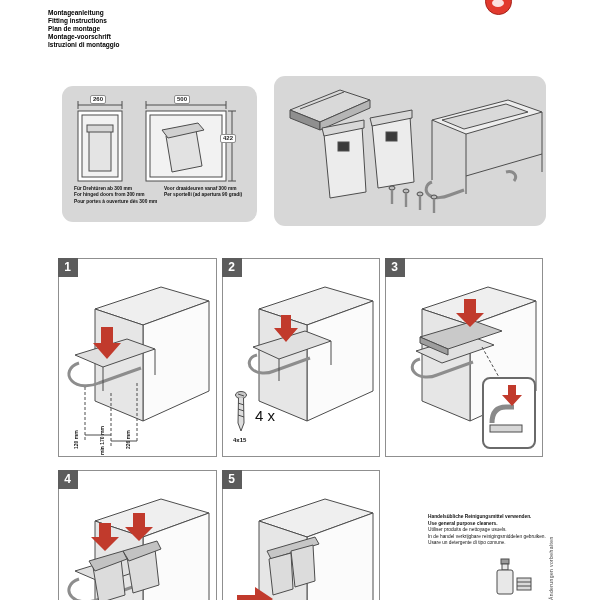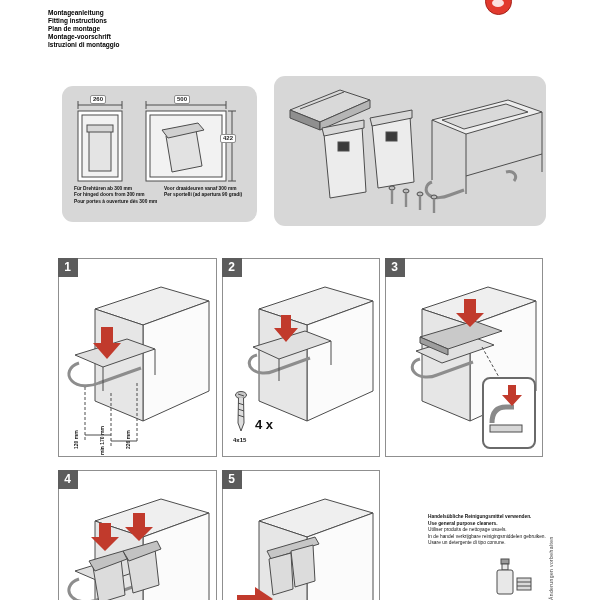--- a/index.html
+++ b/index.html
@@ -18,21 +18,21 @@
   .panel{position:absolute;background:#d7d7d7;border-radius:11px}
   .dimlabel{position:absolute;background:#ffffff;border:1px solid #8f8f8f;border-radius:2px;font-size:6px;line-height:7px;padding:0 2px;font-weight:700;color:#222;white-space:nowrap}
   .note{position:absolute}
   .note span{display:block;font-size:4.8px;line-height:6.4px;font-weight:700;color:#111;white-space:nowrap}
 
   
   .stepbox{position:absolute;background:#ffffff;border:1.5px solid #8f8f8f}
   .steptab{position:absolute;left:-1.5px;top:-1.5px;width:20px;height:19px;background:#5c5c5c;color:#fff;font-weight:700;font-size:12px;display:flex;align-items:center;justify-content:center}
   .stepsvg{position:absolute;left:0;top:16px;width:155px;height:180px}
   .rot{position:absolute;font-size:5px;font-weight:700;color:#222;transform:rotate(-90deg);transform-origin:0 100%;white-space:nowrap;line-height:6px}
-  .s2-count{position:absolute;left:32px;top:158px;font-size:13px;font-weight:700;color:#111}
+  .s2-count{position:absolute;left:32px;top:148px;font-size:15px;font-weight:400;color:#111}
   .s2-size{position:absolute;left:10px;top:178px;font-size:6px;font-weight:700;color:#111}
   .inset{position:absolute;left:96px;top:118px;width:50px;height:68px;background:#ffffff;border:2px solid #6a6a6a;border-radius:8px;overflow:hidden}
 
   
   .cleaning{position:absolute;left:428px;top:514px;width:124px}
   .clean-line{display:block;font-size:4.8px;line-height:6.6px;color:#111}
   .clean-line.b{font-weight:700}
 
   .sidetext{position:absolute;left:548px;top:512px;height:88px;writing-mode:vertical-rl;transform:rotate(180deg);font-size:5px;color:#444;letter-spacing:.4px;white-space:nowrap}
 

